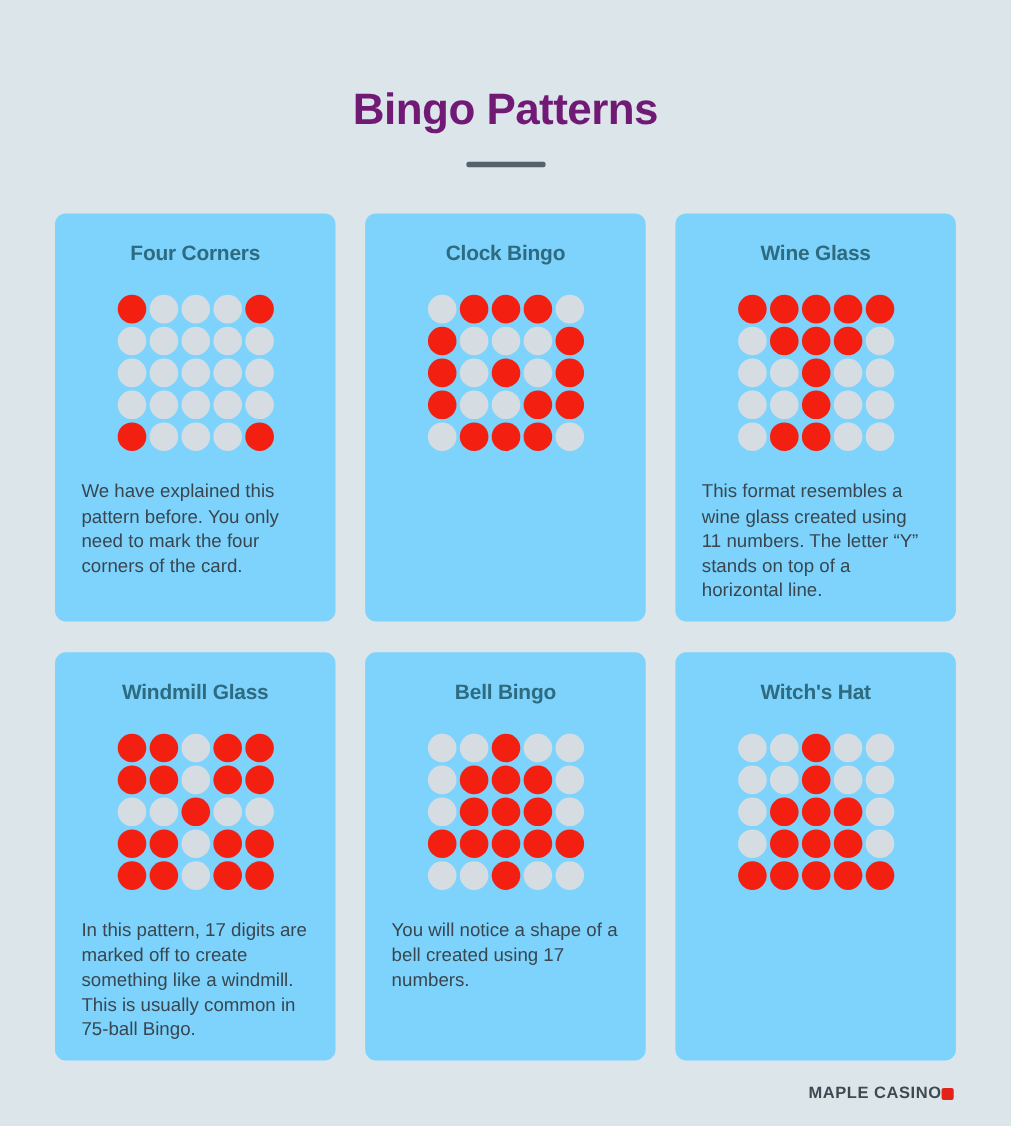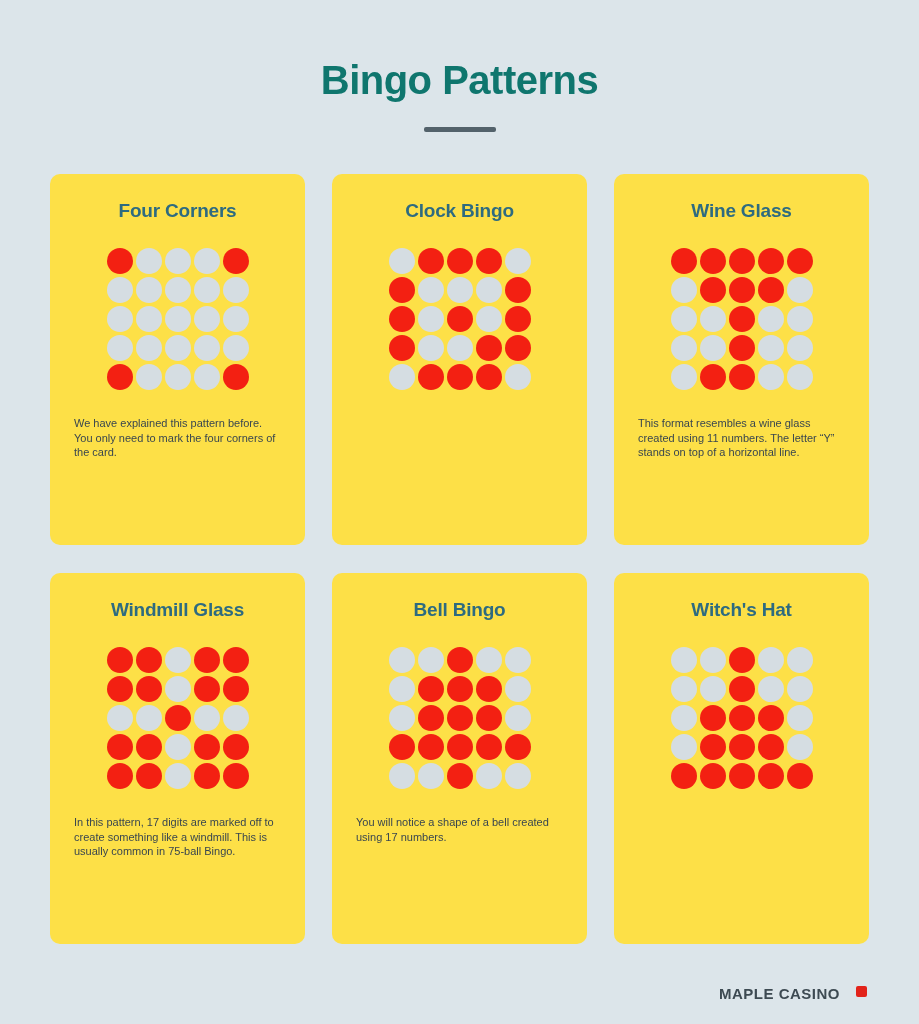--- a/index.html
+++ b/index.html
@@ -18,41 +18,41 @@
     position: relative;
     width: 919px;
     height: 1024px;
     box-sizing: border-box;
     padding: 0 52px;
   }
   .title {
     text-align: center;
     font-size: 40px;
     font-weight: bold;
-    color: #0f766e;
+    color: #701a75;
     letter-spacing: -0.5px;
-    padding-top: 58px;
+    padding-top: 78px;
     margin: 0;
   }
   .title-rule {
     width: 72px;
     height: 5px;
     background: #53626b;
     border-radius: 2px;
     margin: 24px auto 0 auto;
   }
   .grid {
     margin-top: 42px;
     display: grid;
     grid-template-columns: repeat(3, 255px);
     gap: 28px 27px;
     justify-content: center;
   }
   .card {
-    background: #fde047;
+    background: #7dd3fc;
     border-radius: 10px;
     width: 255px;
     height: 371px;
     box-sizing: border-box;
     padding: 26px 24px 20px 24px;
     display: flex;
     flex-direction: column;
     align-items: center;
   }
   .card-title {
@@ -74,32 +74,33 @@
     width: 26px;
     height: 26px;
     border-radius: 50%;
     background: #d5dde2;
   }
   .dot.on {
     background: #f32012;
   }
   .desc {
     margin-top: 26px;
-    font-size: 11px;
+    font-size: 17px;
     line-height: 1.33;
     color: #39464f;
     text-align: left;
     width: 100%;
   }
   .footer {
     position: absolute;
     right: 52px;
     bottom: 22px;
     display: flex;
-    gap: 16px;
+    align-items: center;
+    gap: 0;
   }
   .logo-text {
     font-size: 15px;
     font-weight: bold;
     color: #3d4a52;
     letter-spacing: 0.5px;
   }
   .logo-leaf {
     display: inline-block;
     width: 11px;

